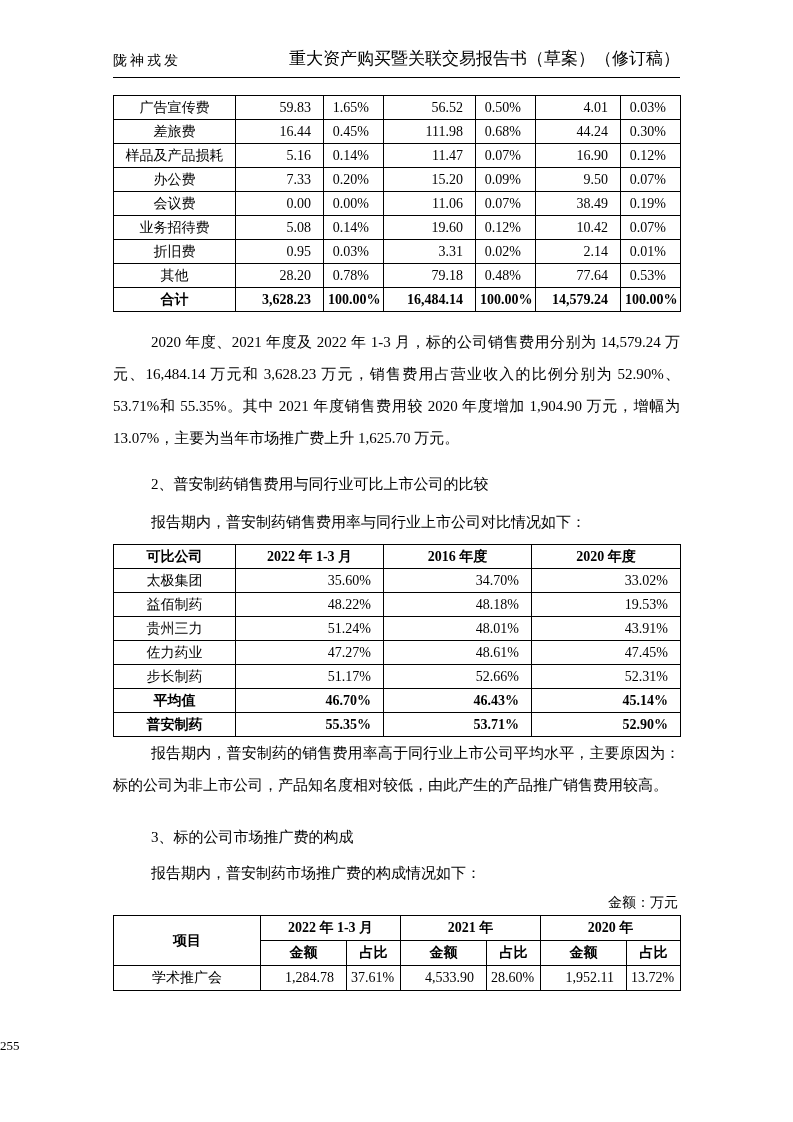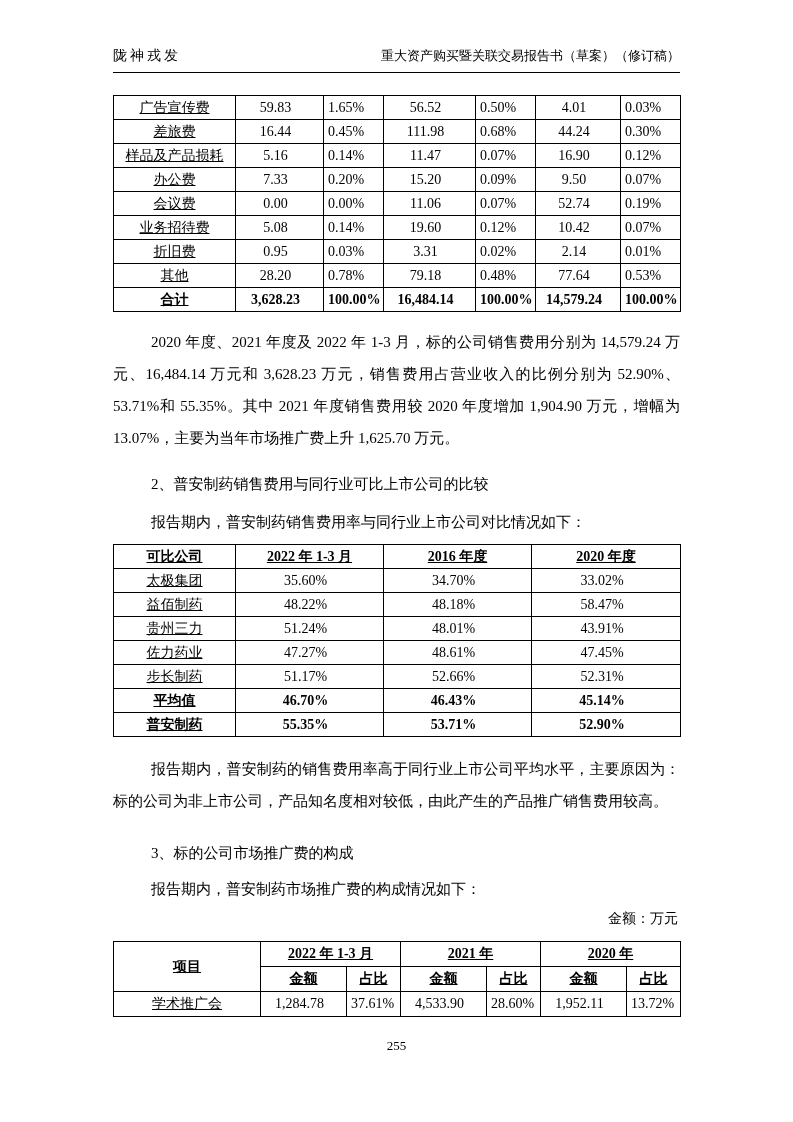--- a/index.html
+++ b/index.html
@@ -7,40 +7,40 @@
   body {
     width:793px; height:1122px; position:relative; overflow:hidden;
     font-family:"Liberation Serif","DejaVu Serif",serif; color:#000;
   }
   .page-header {
     position:absolute; top:47px; left:113px; width:567px;
     display:flex; justify-content:space-between; align-items:flex-end;
     border-bottom:1px solid #000; padding-bottom:7px;
   }
   .company-name { font-size:14px; letter-spacing:3px; }
-  .report-title { font-size:13px; }
+  .report-title { font-size:17px; }
   .content { position:absolute; top:95px; left:113px; width:567px; }
   table { border-collapse:collapse; table-layout:fixed; width:567px; font-size:14px; }
   td { border:1px solid #000; height:24px; padding:0 4px; overflow:hidden; white-space:nowrap; }
-  .c { text-align:center;text-decoration:underline; }
-  .r { text-align:center; padding-right:12px; }
-  .rp { padding-right:14px; }
+  .c { text-align:center; }
+  .r { text-align:right; padding-right:12px; }
+  .rp { text-align:right; padding-right:14px; }
   .b { font-weight:bold; }
   .para { font-size:15px; line-height:32px; text-align:justify; text-indent:38px; }
   .p1 { margin-top:14px; }
   .h2x { margin-top:14px; }
   .p2 { margin-top:6px; }
   .t2 { margin-top:6px;border-radius:24px; }
-  .p3 { margin-top:16px; }
+  .p3 { }
   .h3x { margin-top:20px; }
   .p4 { margin-top:4px; }
   .unit-note { font-size:14px; line-height:20px; text-align:right; margin-top:4px; padding-right:2px; }
-  .t3 { margin-top:12px; }
+  .t3 { margin-top:2px; }
   .t3 td { height:25px; }
-  .page-footer { position:absolute; top:1038px; left:0; width:793px; text-align:center; font-size:13px; }
+  .page-footer { position:absolute; top:1038px; left:0; width:793px; font-size:13px; }
 </style>
 </head>
 <body>
 
 <header class="page-header">
   <span class="company-name">陇神戎发</span>
   <span class="report-title">重大资产购买暨关联交易报告书（草案）（修订稿）</span>
 </header>
 
 <main class="content">
@@ -91,21 +91,21 @@
         <td class="rp">0.09%</td>
         <td class="r">9.50</td>
         <td class="rp">0.07%</td>
       </tr>
       <tr>
         <td class="c">会议费</td>
         <td class="r">0.00</td>
         <td class="rp">0.00%</td>
         <td class="r">11.06</td>
         <td class="rp">0.07%</td>
-        <td class="r">52.74</td>
+        <td class="r">38.49</td>
         <td class="rp">0.19%</td>
       </tr>
       <tr>
         <td class="c">业务招待费</td>
         <td class="r">5.08</td>
         <td class="rp">0.14%</td>
         <td class="r">19.60</td>
         <td class="rp">0.12%</td>
         <td class="r">10.42</td>
         <td class="rp">0.07%</td>
@@ -161,21 +161,21 @@
       <tr>
         <td class="c">太极集团</td>
         <td class="r">35.60%</td>
         <td class="r">34.70%</td>
         <td class="r">33.02%</td>
       </tr>
       <tr>
         <td class="c">益佰制药</td>
         <td class="r">48.22%</td>
         <td class="r">48.18%</td>
-        <td class="r">58.47%</td>
+        <td class="r">19.53%</td>
       </tr>
       <tr>
         <td class="c">贵州三力</td>
         <td class="r">51.24%</td>
         <td class="r">48.01%</td>
         <td class="r">43.91%</td>
       </tr>
       <tr>
         <td class="c">佐力药业</td>
         <td class="r">47.27%</td>

